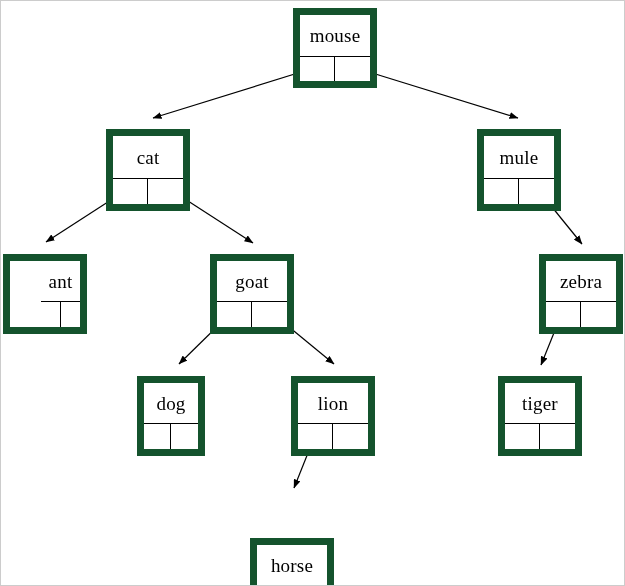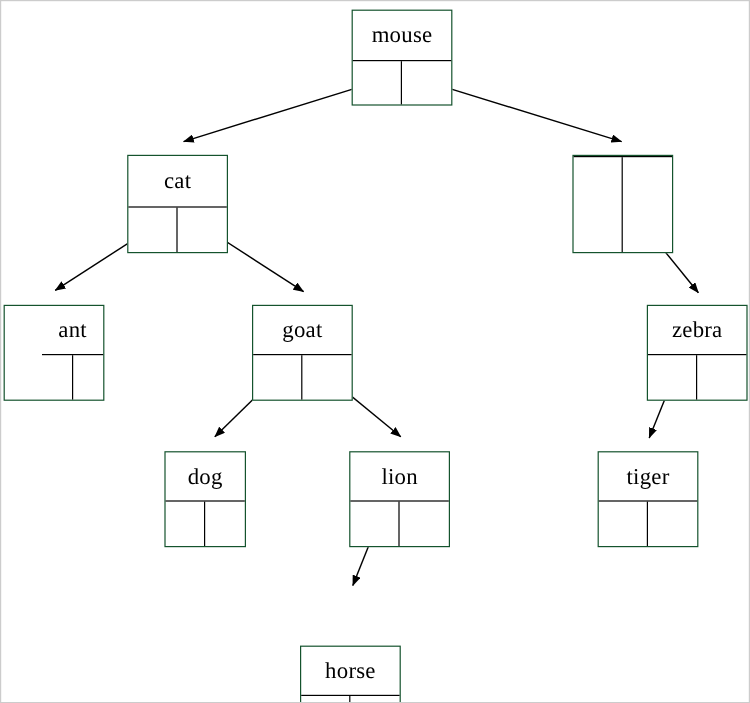--- a/index.html
+++ b/index.html
@@ -20,21 +20,21 @@
   #edges {
     position: absolute;
     left: 0;
     top: 0;
     width: 625px;
     height: 586px;
     pointer-events: none;
   }
   .node {
     position: absolute;
-    border: 1px solid #14532d;
+    border: 7px solid #14532d;
     background: #ffffff;
     box-sizing: border-box;
     display: flex;
     flex-direction: column;
   }
   .node-label {
     flex: 0 0 auto;
     display: flex;
     align-items: center;
     justify-content: center;
@@ -91,20 +91,21 @@
         </div>
       </div>
       <div class="node" style="left: 105px; top: 128px; width: 84px; height: 82px;">
         <div class="node-label" style="height: 42px;">cat</div>
         <div class="node-pointers">
           <div class="ptr left"></div>
           <div class="ptr right"></div>
         </div>
       </div>
       <div class="node" style="left: 476px; top: 128px; width: 84px; height: 82px;">
+        <div class="node-label" style="height: 42px;">mule</div>
         <div class="node-pointers">
           <div class="ptr left"></div>
           <div class="ptr right"></div>
         </div>
       </div>
       <div class="node" style="left: 2px; top: 253px; width: 84px; height: 80px; padding-left: 31px;">
         <div class="node-label" style="height: 40px;">ant</div>
         <div class="node-pointers">
           <div class="ptr left"></div>
           <div class="ptr right"></div>

